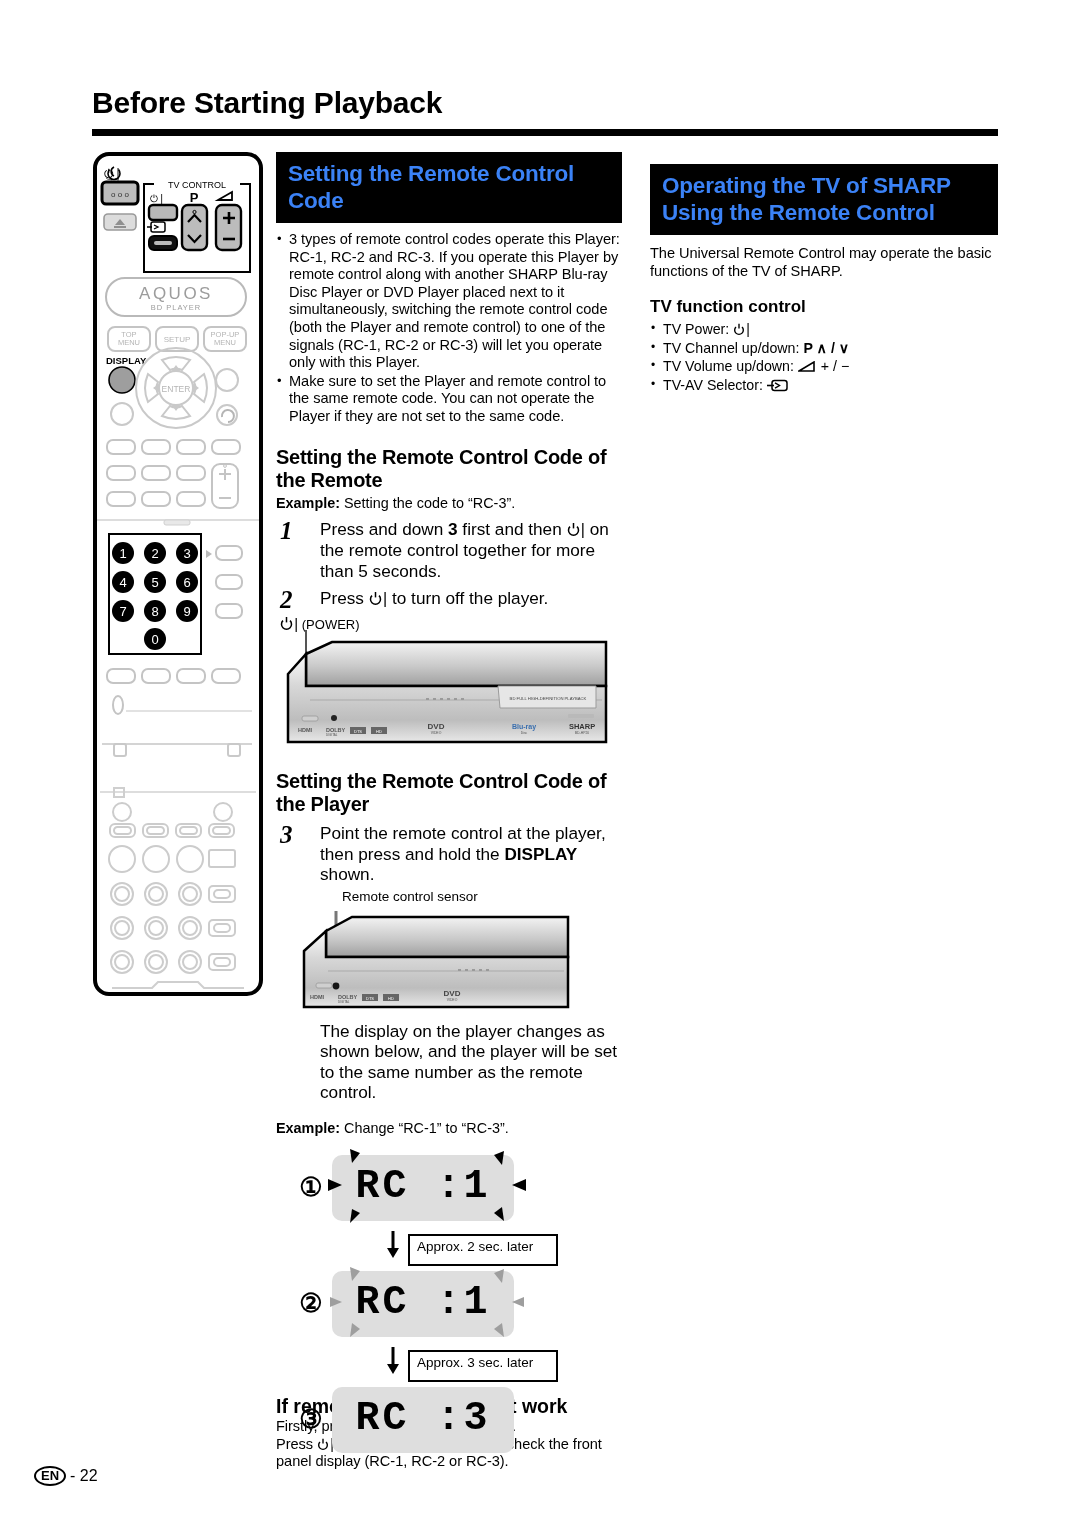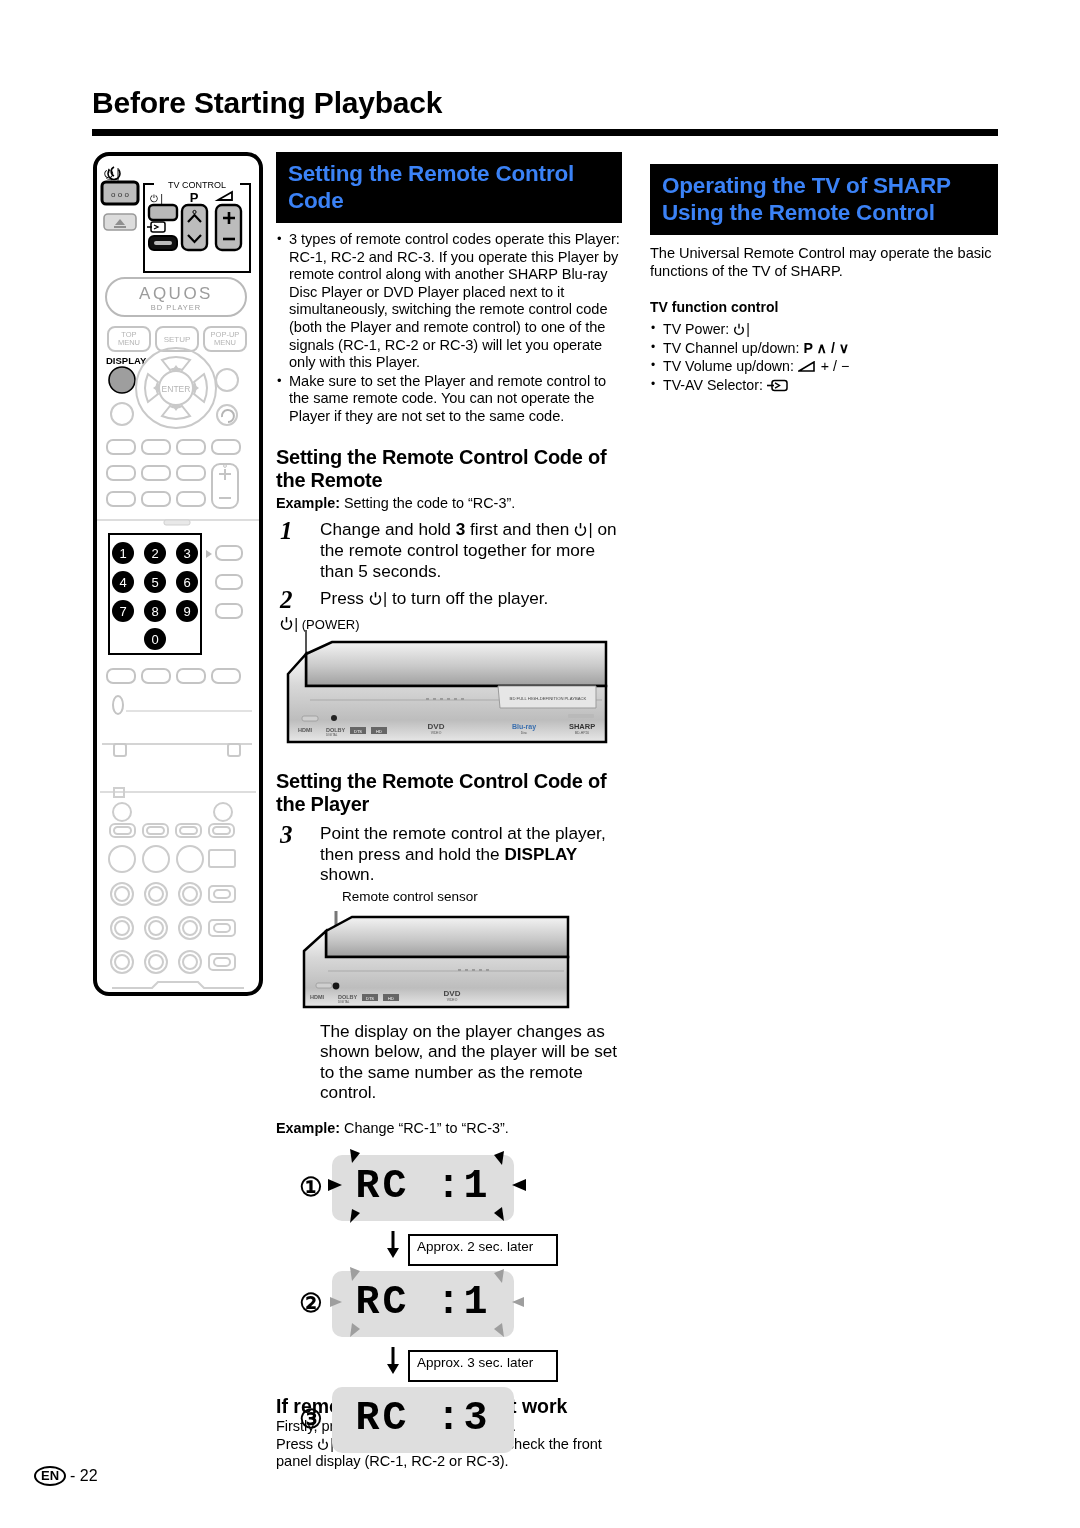--- a/index.html
+++ b/index.html
@@ -408,21 +408,21 @@
     <div class="sub-head" style="margin-top:20px;">Setting the Remote Control Code of the Remote</div>
 
     <div class="example-line" style="margin-top:2px;">
       <b>Example:</b>
       <span>Setting the code to “RC-3”.</span>
     </div>
 
     <div class="step">
       <div class="step-num">1</div>
       <div class="step-body">
-        <span>Change and hold </span><b>3</b><span> first and then </span><span class="pwr"><svg width="13" height="15" viewBox="0 0 13 15">
+        <span>Press and down </span><b>3</b><span> first and then </span><span class="pwr"><svg width="13" height="15" viewBox="0 0 13 15">
               <path d="M3 4.6 a5 5 0 1 0 7 0" fill="none" stroke="#000" stroke-width="1.5"></path>
               <path d="M6.5 1 v5.4" stroke="#000" stroke-width="1.5"></path>
             </svg><span style="font-size:16px;"> |</span></span><span> on the remote control together for more than 5 seconds.</span>
       </div>
     </div>
 
     <div class="step">
       <div class="step-num">2</div>
       <div class="step-body">
         <span>Press </span><span class="pwr"><svg width="13" height="15" viewBox="0 0 13 15">
@@ -643,21 +643,21 @@
             </svg><span style="font-size:14px;"> |</span></span><span> on the remote control and check the front panel display (RC-1, RC-2 or RC-3).</span>
       </div>
     </div>
   </div>
 
   <div class="col-right">
     <div class="section-bar">Operating the TV of SHARP Using the Remote Control</div>
 
     <div class="body-text" style="margin-top:10px;">The Universal Remote Control may operate the basic functions of the TV of SHARP.</div>
 
-    <div class="sub-head-sm" style="margin-top:16px; font-size:14px;">TV function control</div>
+    <div class="sub-head-sm" style="margin-top:16px; font-size:17px;">TV function control</div>
 
     <ul class="tvfn-list" style="margin-top:2px;">
       <li>
         <span>TV Power:</span>
         <span class="pwr"><svg width="12" height="13" viewBox="0 0 13 15">
               <path d="M3 4.6 a5 5 0 1 0 7 0" fill="none" stroke="#000" stroke-width="1.6"></path>
               <path d="M6.5 1 v5.4" stroke="#000" stroke-width="1.6"></path>
             </svg><span style="font-size:14px;"> |</span></span>
       </li>
       <li>

